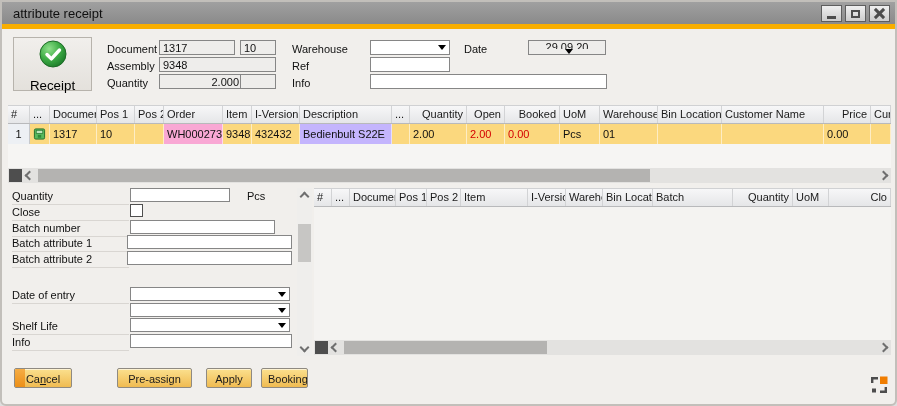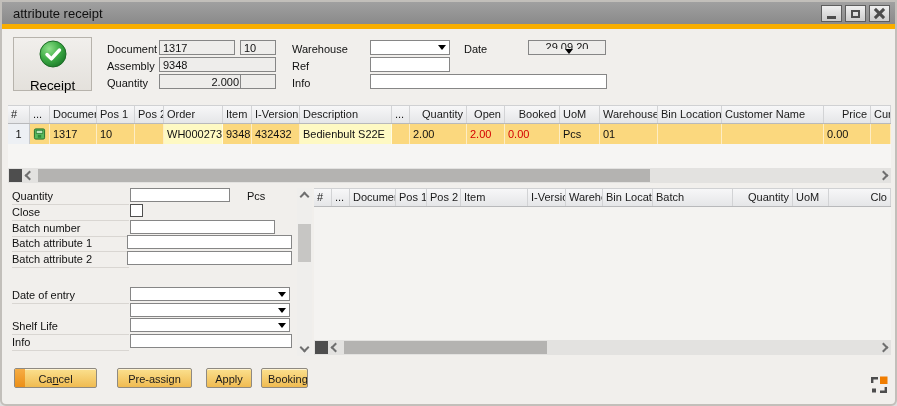--- a/index.html
+++ b/index.html
@@ -158,24 +158,24 @@
       <div class="dc iconcell" style="background:#fbd87e;">
         <svg width="14" height="14" viewBox="0 0 14 14">
           <rect x="1.5" y="1.5" width="11" height="11" rx="1.5" fill="#58b95e" stroke="#1f6b2a" stroke-width="1"></rect>
           <rect x="3.5" y="3" width="7" height="3.4" fill="#bfe7bd" stroke="#2a7a35" stroke-width="0.8"></rect>
           <rect x="5.2" y="8" width="3.6" height="3" fill="#2f8a3a"></rect>
         </svg>
       </div>
       <div class="dc" style="background:#fbd87e;">1317</div>
       <div class="dc" style="background:#fbd87e;">10</div>
       <div class="dc" style="background:#fbd87e;"></div>
-      <div class="dc" style="background:#fef9c3;">WH000273</div>
+      <div class="dc" style="background:#f9a8d4;">WH000273</div>
       <div class="dc" style="background:#fbd87e;">9348</div>
       <div class="dc" style="background:#fbd87e;">432432</div>
-      <div class="dc" style="background:#fef9c3;">Bedienbult S22E</div>
+      <div class="dc" style="background:#c4b5fd;">Bedienbult S22E</div>
       <div class="dc" style="background:#fbd87e;"></div>
       <div class="dc r" style="background:#fbd87e;">2.00</div>
       <div class="dc r red" style="background:#fbd87e;">2.00</div>
       <div class="dc r red" style="background:#fbd87e;">0.00</div>
       <div class="dc" style="background:#fbd87e;">Pcs</div>
       <div class="dc" style="background:#fbd87e;">01</div>
       <div class="dc" style="background:#fbd87e;"></div>
       <div class="dc" style="background:#fbd87e;"></div>
       <div class="dc r" style="background:#fbd87e;">0.00</div>
       <div class="dc" style="background:#fbd87e;"></div>
@@ -261,21 +261,21 @@
     <div class="hs-home"></div>
     <div class="hs-arrow" style="left:15px;">
         <span class="chev chev-left"></span>
       </div>
     <div class="hs-thumb" style="left:30px;width:203px;"></div>
     <div class="hs-arrow" style="right:1px;">
         <span class="chev chev-right"></span>
       </div>
   </div>
 
-  <button class="abtn" style="left:12px;width:83px;">
+  <button class="abtn" style="left:12px;width:58px;">
     <span class="hot"></span>
     <span>Ca</span><span class="u">n</span><span>cel</span>
   </button>
   <button class="abtn" style="left:115px;width:75px;">Pre-assign</button>
   <button class="abtn" style="left:204px;width:46px;">Apply</button>
   <button class="abtn" style="left:259px;width:47px;">Booking</button>
 
   <svg class="expand-icon" viewBox="0 0 18 18">
     <path d="M1 7 V1 H8 V3.4 H3.4 V7 Z" fill="#4d4d4d"></path>
     <rect x="10" y="0.5" width="7.5" height="7.5" fill="#f07d00"></rect>

